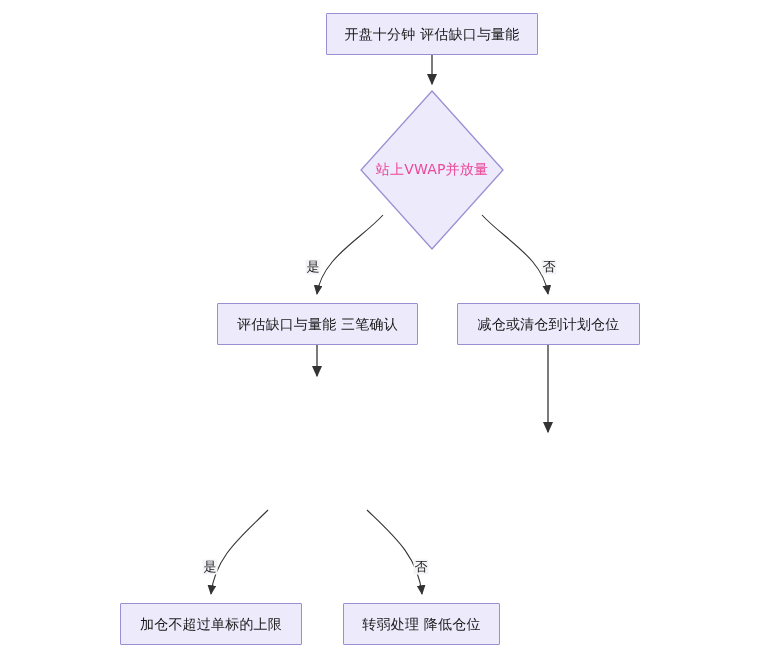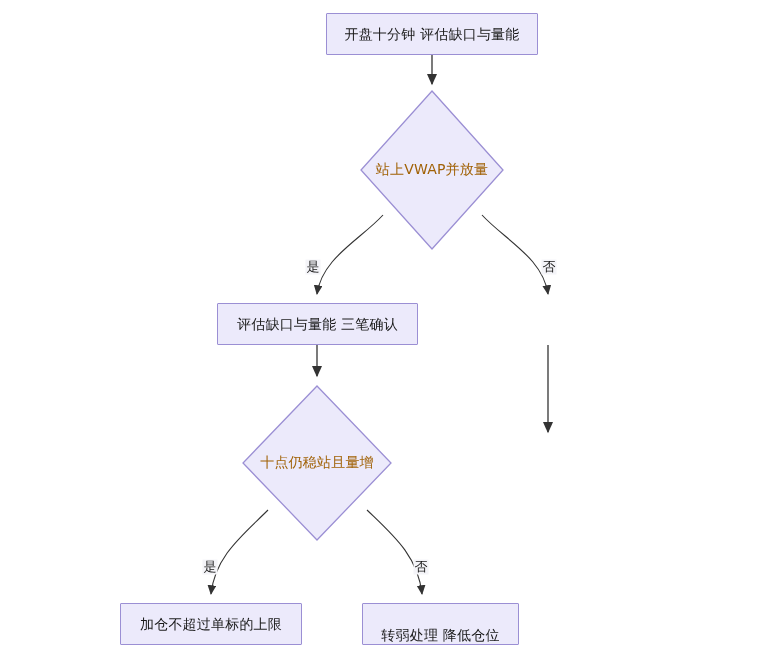--- a/index.html
+++ b/index.html
@@ -51,21 +51,21 @@
     position: absolute;
     left: 0;
     top: 0;
     width: 100%;
     height: 100%;
   }
   .node-diamond .node-label {
     position: relative;
     z-index: 2;
     font-size: 14px;
-    color: #a16207;
+    color: #ec4899;
     white-space: nowrap;
     letter-spacing: 0.2px;
   }
   .edge-label {
     position: absolute;
     font-size: 13px;
     color: #1a1a1a;
     background: #f4f4f8;
     padding: 0 1px;
     line-height: 1.15;
@@ -108,34 +108,31 @@
     <svg class="dia-shape" viewBox="0 0 144 160" preserveAspectRatio="none">
       <polygon points="72,1 143,80 72,159 1,80" fill="#ECEAFB" stroke="#9B8FD4" stroke-width="1.3"></polygon>
     </svg>
     <span class="node-label">站上VWAP并放量</span>
   </div>
 
   <div class="node node-rect" style="left:217px; top:303px; width:201px; height:42px;">
     <span class="node-label">评估缺口与量能 三笔确认</span>
   </div>
 
+  <div class="node node-rect" style="left:457px; top:303px; width:183px; height:42px;">
+    <span class="node-label">减仓或清仓到计划仓位</span>
+  </div>
 
-  <div class="node node-diamond" style="left:242px; top:385px; width:150px; height:156px;">
-    <svg class="dia-shape" viewBox="0 0 150 156" preserveAspectRatio="none">
-      <polygon points="75,1 149,78 75,155 1,78" fill="#ECEAFB" stroke="#9B8FD4" stroke-width="1.3"></polygon>
-    </svg>
-    <span class="node-label">十点仍稳站且量增</span>
-  </div>
 
 
   <div class="node node-rect" style="left:120px; top:603px; width:182px; height:42px;">
     <span class="node-label">加仓不超过单标的上限</span>
   </div>
 
-  <div class="node node-rect" style="left:362px; top:603px; width:157px; height:42px;align-items:flex-end;">
+  <div class="node node-rect" style="left:343px; top:603px; width:157px; height:42px;">
     <span class="node-label">转弱处理 降低仓位</span>
   </div>
 
   <span class="edge-label" style="left:313px; top:267px;">是</span>
 
   <span class="edge-label" style="left:549px; top:267px;">否</span>
 
   <span class="edge-label" style="left:210px; top:567px;">是</span>
 
   <span class="edge-label" style="left:421px; top:567px;">否</span>

